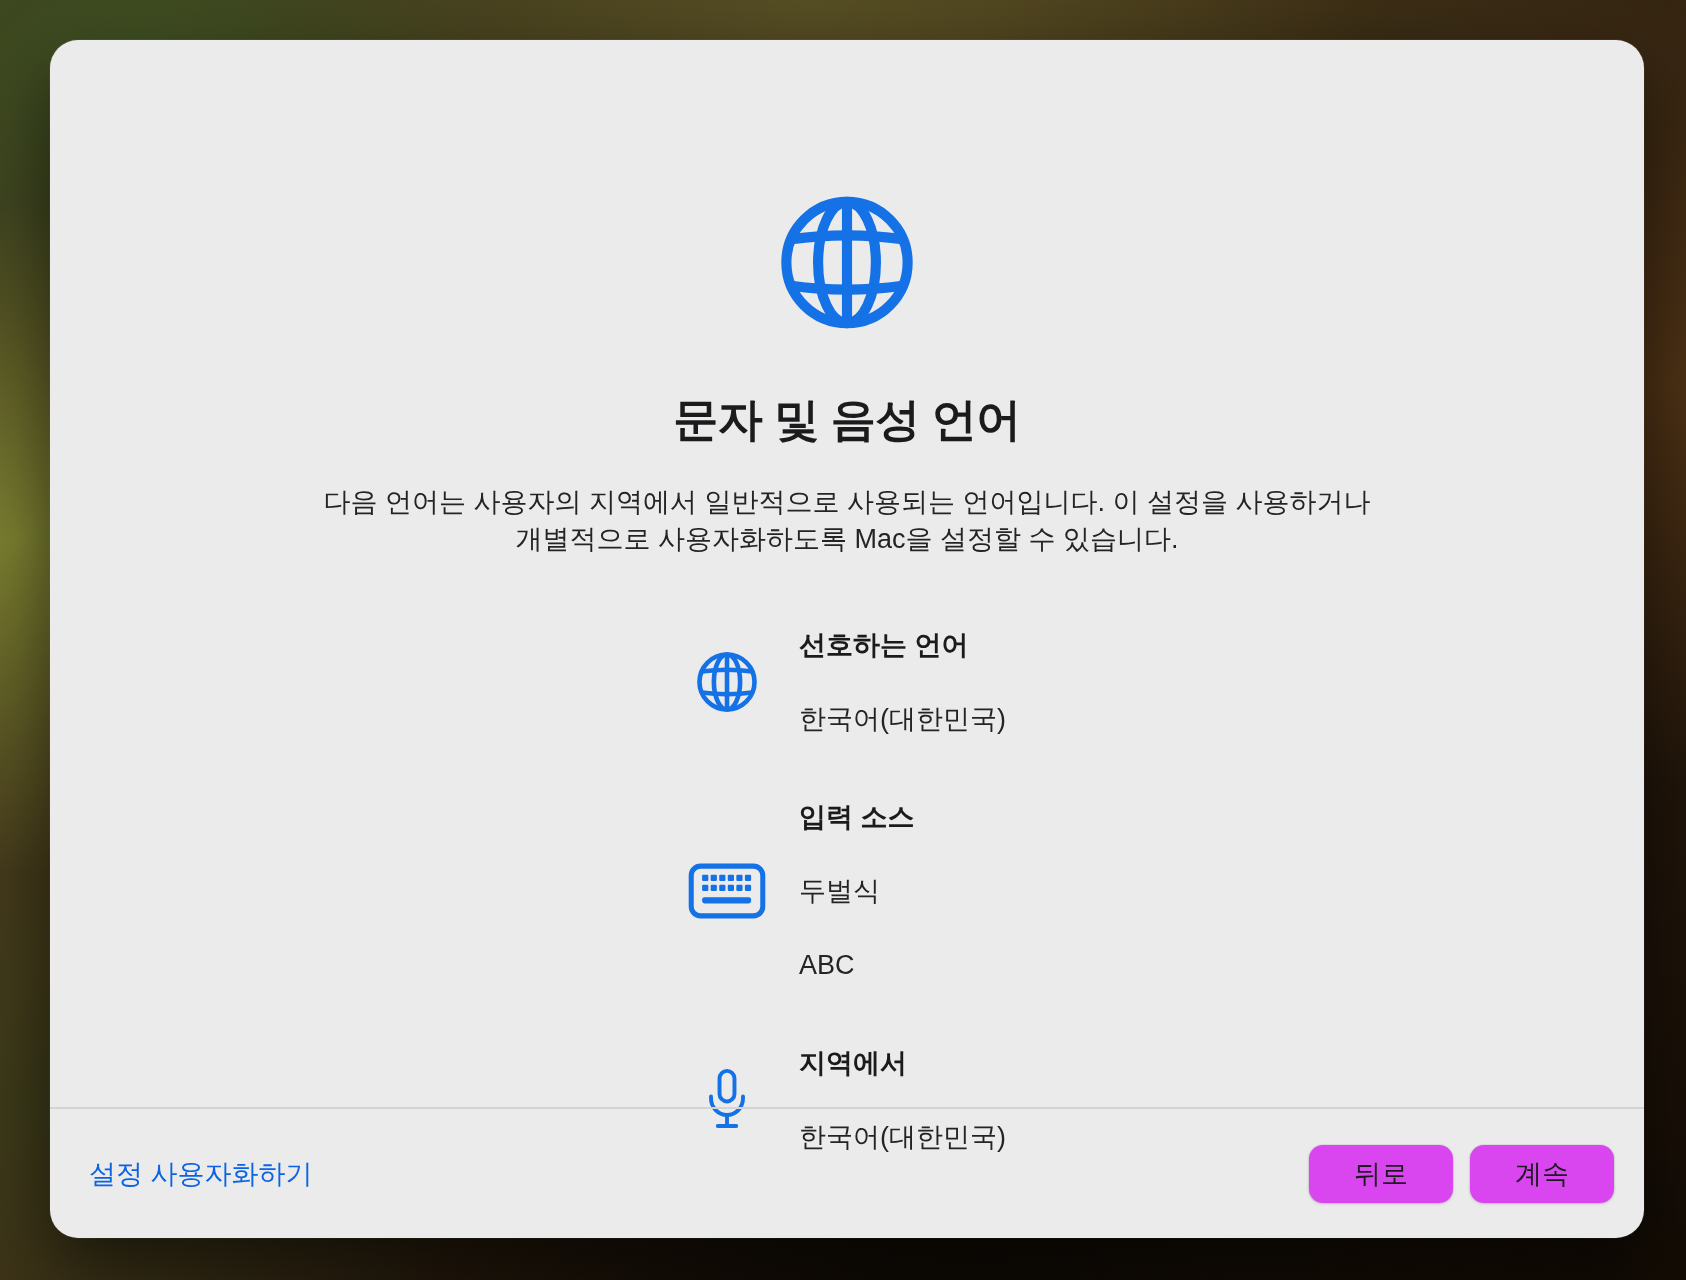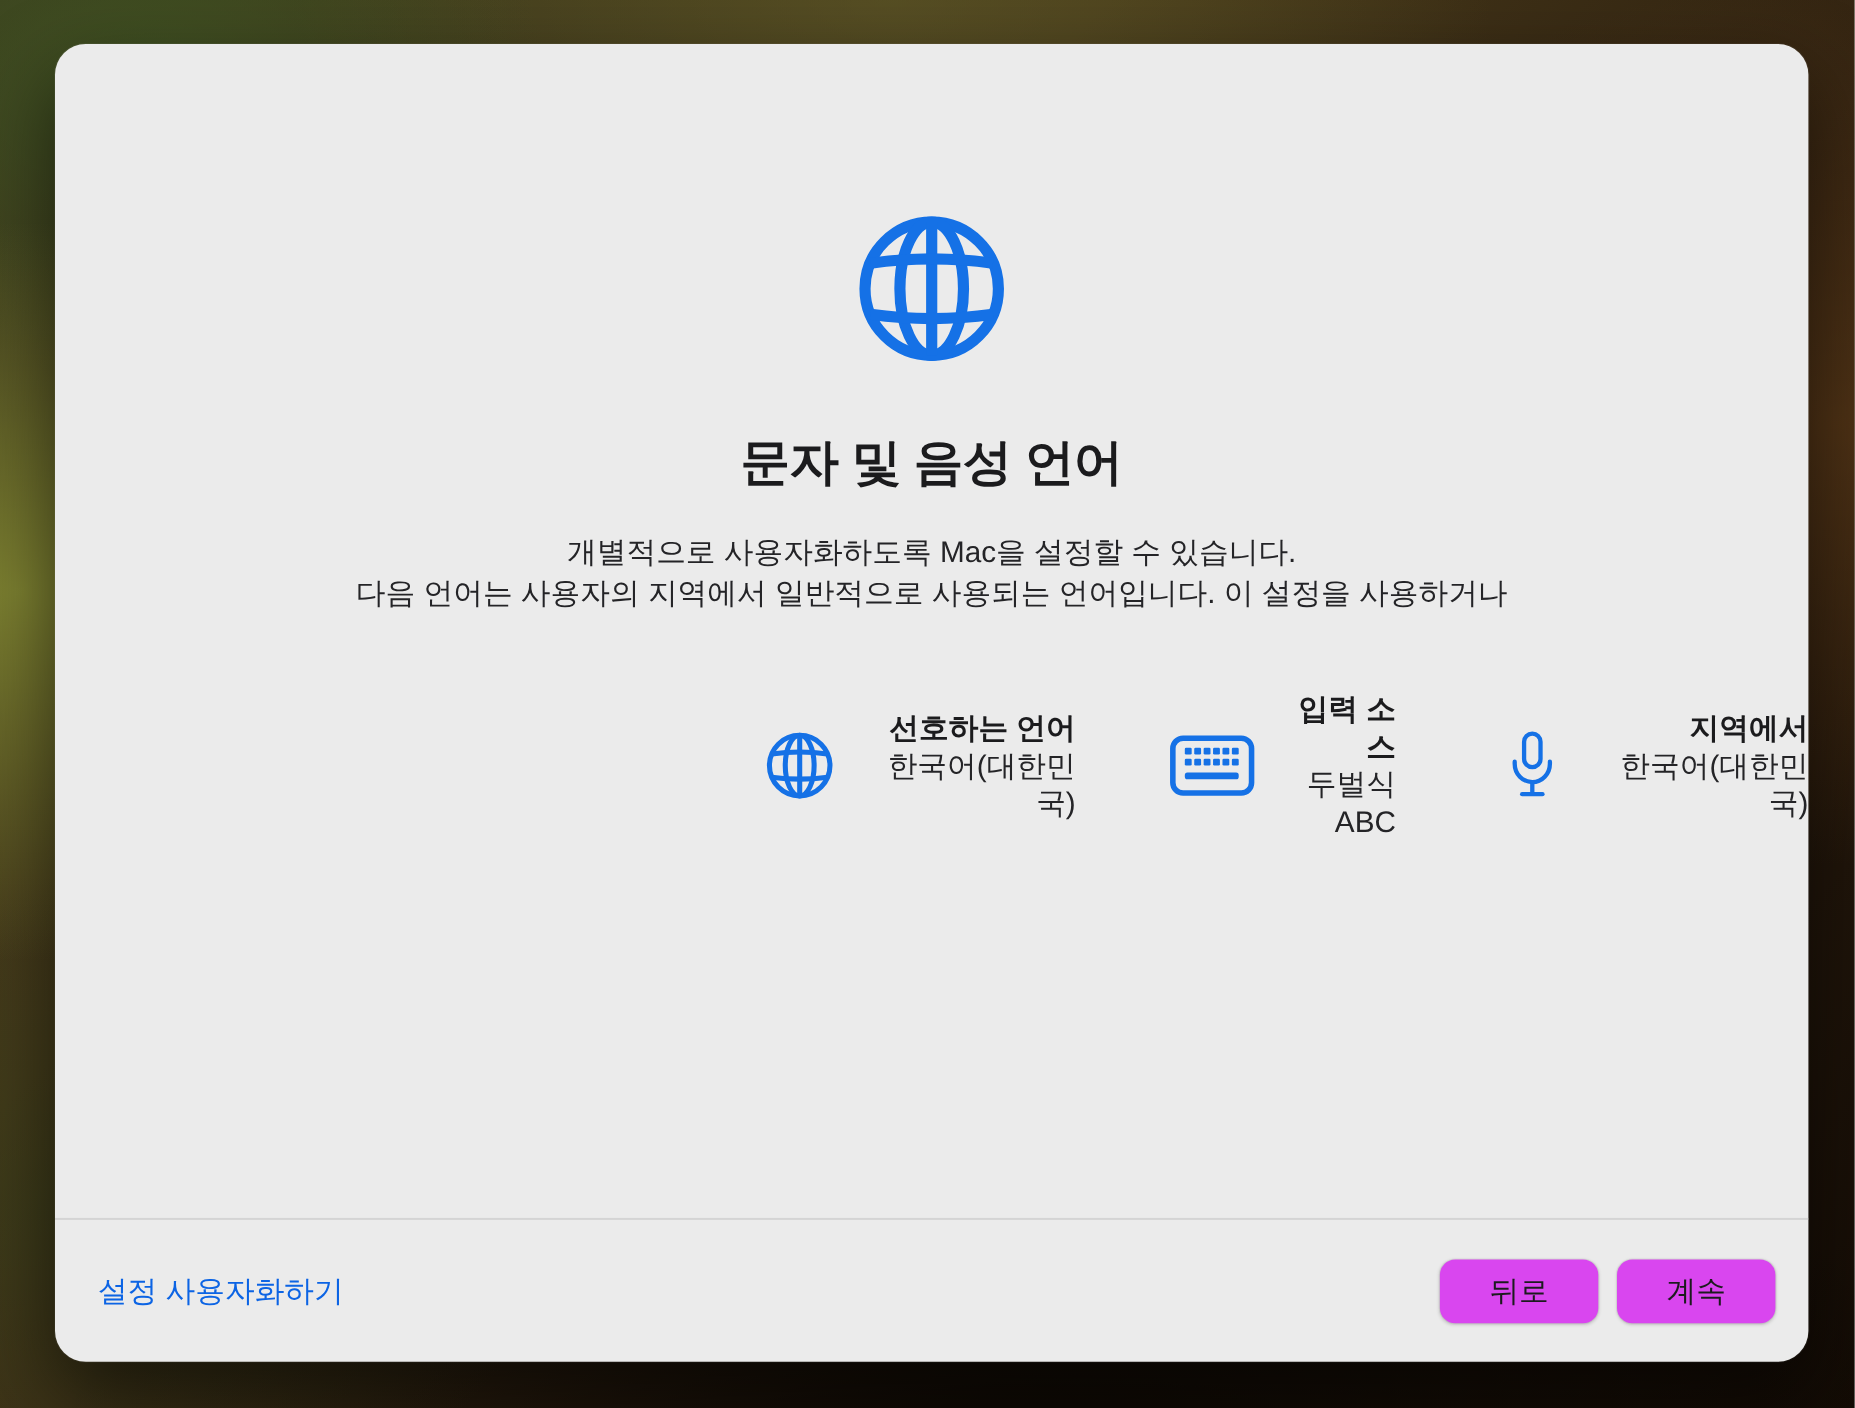--- a/index.html
+++ b/index.html
@@ -43,30 +43,30 @@
     position:absolute;top:352px;left:0;width:100%;
     text-align:center;font-size:45px;line-height:56px;font-weight:700;
     letter-spacing:-.5px;color:#1b1b1d;
   }
   .description{
     position:absolute;top:444px;left:0;width:100%;
     text-align:center;font-size:27px;line-height:37px;color:#242427;
   }
   .rows{
     position:absolute;top:588px;left:617px;
-    display:flex;flex-direction:row;gap:64px;text-align:right;
+    display:flex;flex-direction:column;gap:64px;
   }
   .row{display:flex;align-items:center;}
   .row-icon{
     width:120px;display:flex;justify-content:center;align-items:center;
     color:var(--accent);flex:0 0 120px;
   }
   .row-text{margin-left:12px;}
   .row-label{font-size:27px;line-height:34px;font-weight:700;color:#1b1b1d;}
-  .row-value{font-size:27px;line-height:34px;color:#242427;}
+  .row-value{font-size:27px;line-height:34px;color:#242427;margin-top:40px;}
   .footer{
     position:absolute;left:0;right:0;bottom:0;height:131px;
     border-top:2px solid #d4d4d4;
     display:flex;align-items:center;
     padding:0 30px 0 39px;
     border-radius:0 0 30px 30px;
   }
   .customize-link{
     font-size:27px;color:var(--link);cursor:pointer;text-decoration:none;
   }
@@ -126,22 +126,22 @@
 
   <div class="hero-icon">
     <svg viewBox="0 0 100 100">
         <use href="#icon-globe"></use>
       </svg>
   </div>
 
   <h1 class="title">문자 및 음성 언어</h1>
 
   <div class="description">
+    <div>다음 언어는 사용자의 지역에서 일반적으로 사용되는 언어입니다. 이 설정을 사용하거나</div>
     <div>개별적으로 사용자화하도록 Mac을 설정할 수 있습니다.</div>
-    <div>다음 언어는 사용자의 지역에서 일반적으로 사용되는 언어입니다. 이 설정을 사용하거나</div>
   </div>
 
   <div class="rows">
 
     <div class="row">
       <div class="row-icon">
         <svg viewBox="0 0 100 100" width="64" height="64">
             <use href="#icon-globe"></use>
           </svg>
       </div>

